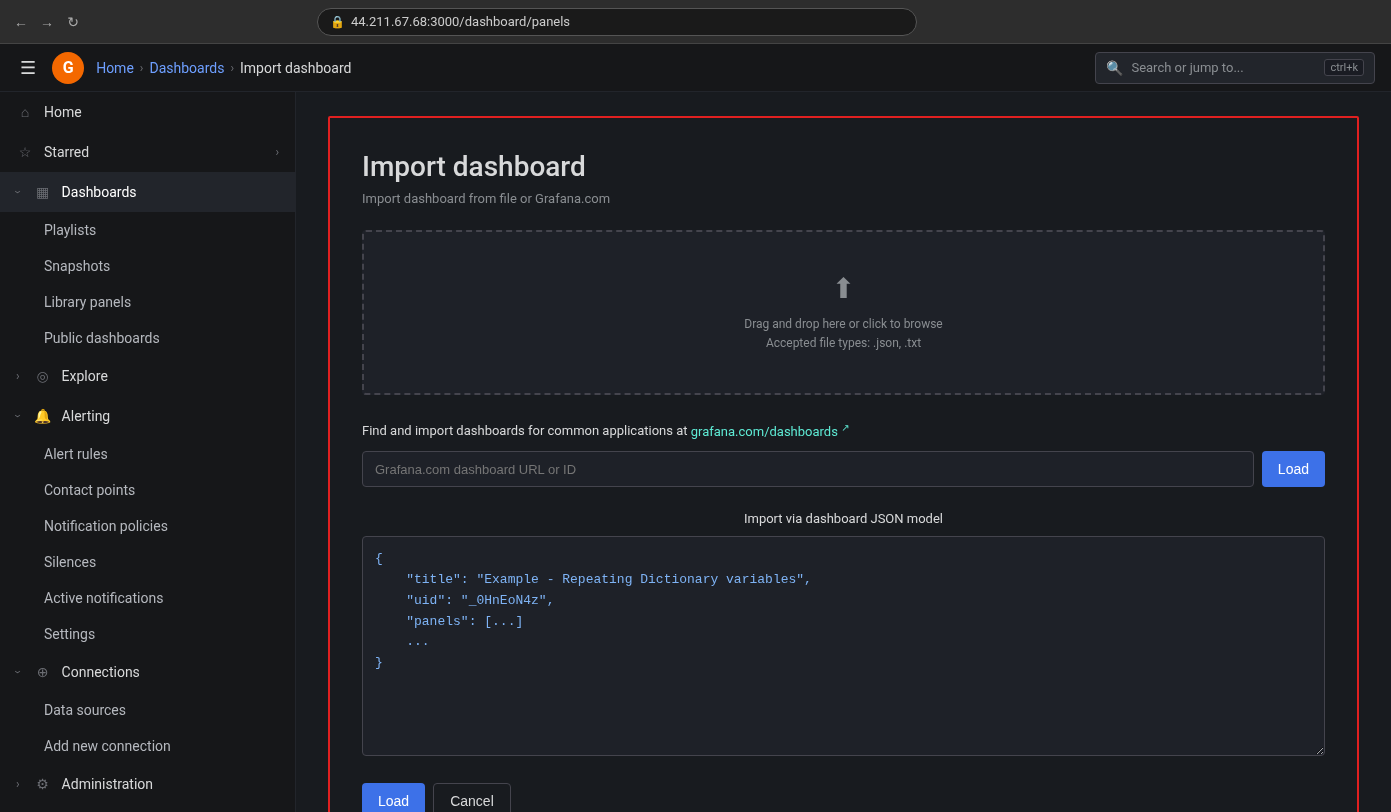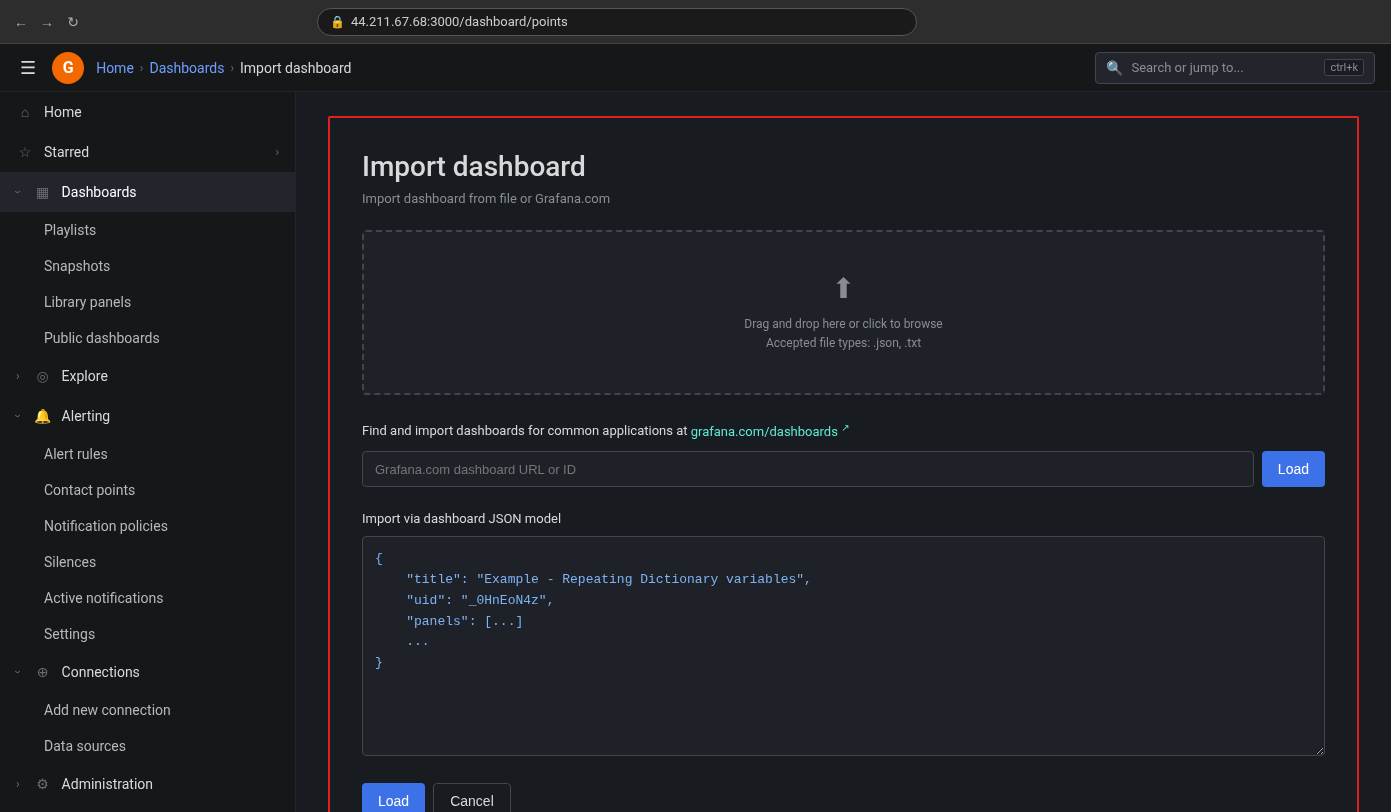--- a/index.html
+++ b/index.html
@@ -233,20 +233,21 @@
       font-weight: 500;
       text-align: right;
     }
 
     
     .json-section { margin-bottom: 24px; }
     .json-label {
       font-size: 13px;
       color: #d8d9da;
       margin-bottom: 10px;
+      text-align: center;
     }
     .json-textarea {
       width: 100%;
       height: 220px;
       background: #1e2128;
       border: 1px solid #44444d;
       border-radius: 4px;
       padding: 12px;
       color: #7eb3f5;
       font-family: 'Courier New', monospace;
@@ -287,21 +288,21 @@
   </style>
 </head>
 <body>
 
 <div class="browser-chrome">
   <button class="browser-nav-btn">←</button>
   <button class="browser-nav-btn">→</button>
   <button class="browser-nav-btn">↻</button>
   <div class="address-bar">
     <span class="lock-icon">🔒</span>
-    <span>44.211.67.68:3000/dashboard/points</span>
+    <span>44.211.67.68:3000/dashboard/panels</span>
   </div>
   <span class="keyboard-shortcut"></span>
 </div>
 
 <div class="top-nav">
   <button class="hamburger-btn">☰</button>
   <div class="grafana-logo">G</div>
   <nav class="breadcrumb">
     <span class="breadcrumb-item">Home</span>
     <span class="breadcrumb-sep">›</span>
@@ -360,22 +361,22 @@
     <div class="sidebar-child">Silences</div>
     <div class="sidebar-child">Active notifications</div>
     <div class="sidebar-child">Settings</div>
 
     <div class="sidebar-item">
       <span class="sidebar-chevron" style="margin-left:0;margin-right:4px;transform:rotate(90deg);display:inline-block;">›</span>
       <span class="sidebar-icon">⊕</span>
       <span class="sidebar-item-label">Connections</span>
     </div>
 
+    <div class="sidebar-child">Data sources</div>
     <div class="sidebar-child">Add new connection</div>
-    <div class="sidebar-child">Data sources</div>
 
     <div class="sidebar-item">
       <span class="sidebar-chevron" style="margin-left:0;margin-right:4px;">›</span>
       <span class="sidebar-icon">⚙</span>
       <span class="sidebar-item-label">Administration</span>
     </div>
 
   </aside>
 
   <main class="main-content">

